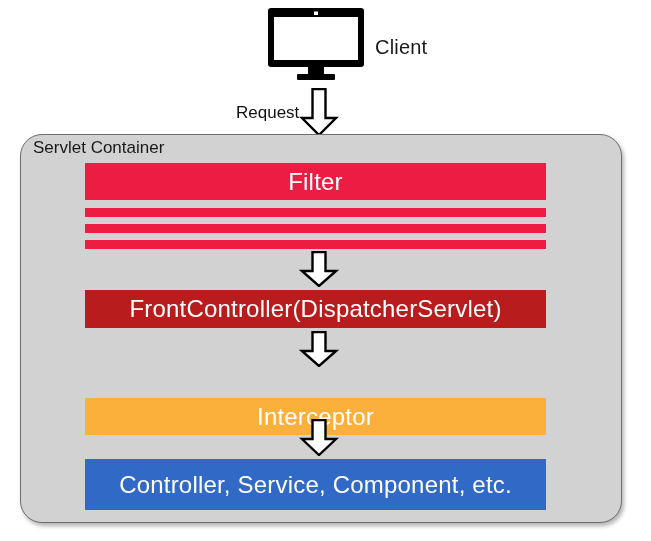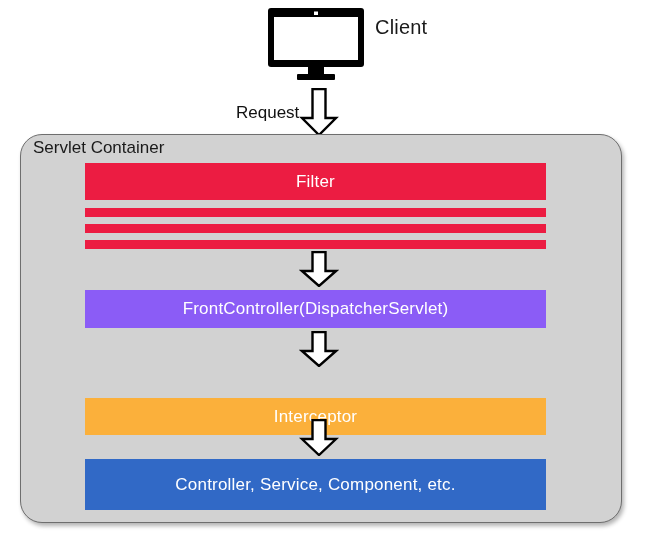--- a/index.html
+++ b/index.html
@@ -28,21 +28,21 @@
     position: absolute;
     left: 268px;
     top: 8px;
     width: 96px;
     height: 72px;
   }
 
   .client-label {
     position: absolute;
     left: 375px;
-    top: 16px;
+    top: 36px;
     font-size: 20px;
     color: #1a1a1a;
     letter-spacing: 0.2px;
     white-space: nowrap;
   }
 
   
   .request-label {
     position: absolute;
     left: 236px;
@@ -77,33 +77,33 @@
 
   
   .bar {
     position: absolute;
     left: 85px;
     width: 461px;
     display: flex;
     align-items: center;
     justify-content: center;
     color: #ffffff;
-    font-size: 17px;
+    font-size: 24px;
     letter-spacing: 0.2px;
     box-sizing: border-box;
     white-space: nowrap;
   }
 
   .bar-filter      { top: 163px; height: 37px; background: #EC1C42; }
   .bar-stripe      { left: 85px; width: 461px; height: 9px; background: #EC1C42; position: absolute; }
   .stripe-1 { top: 208px; }
   .stripe-2 { top: 224px; }
   .stripe-3 { top: 240px; }
 
-  .bar-front       { top: 290px; height: 38px; background: #8b5cf6; }
+  .bar-front       { top: 290px; height: 38px; background: #b91c1c; }
   .bar-interceptor { top: 370px; height: 37px; background: #FBB03B; margin-top: 28px; }
   .bar-controller  { top: 459px; height: 51px; background: #3169C6; }
 
   
   .arrow {
     position: absolute;
     left: 299px;
     width: 40px;
   }
   .arrow-request { top: 88px; height: 48px; left: 299px; }

